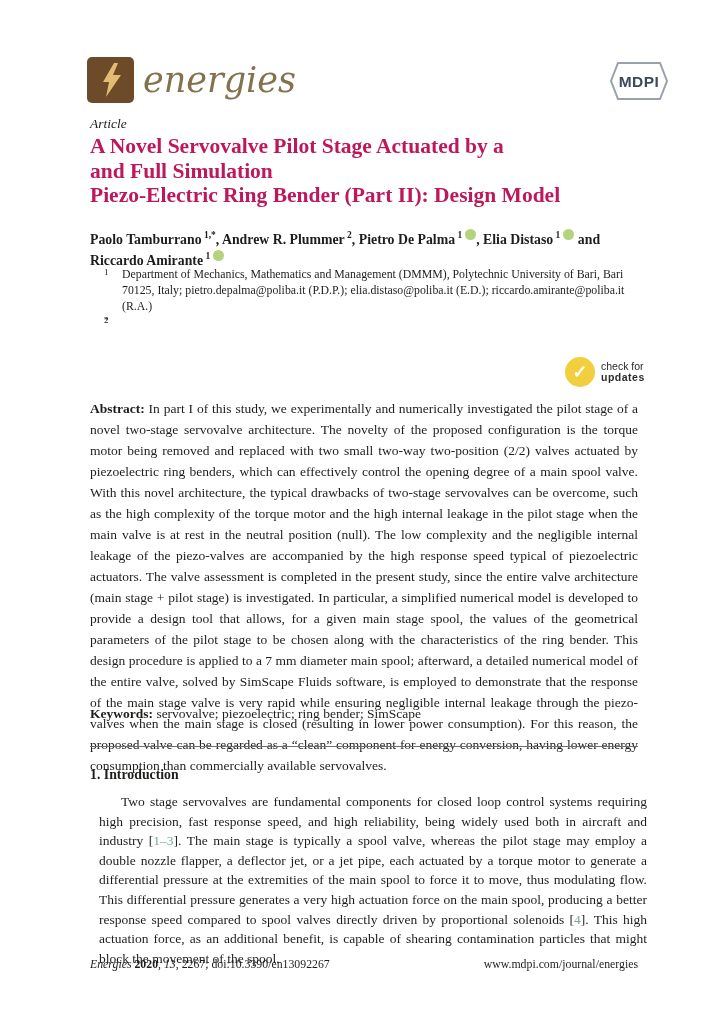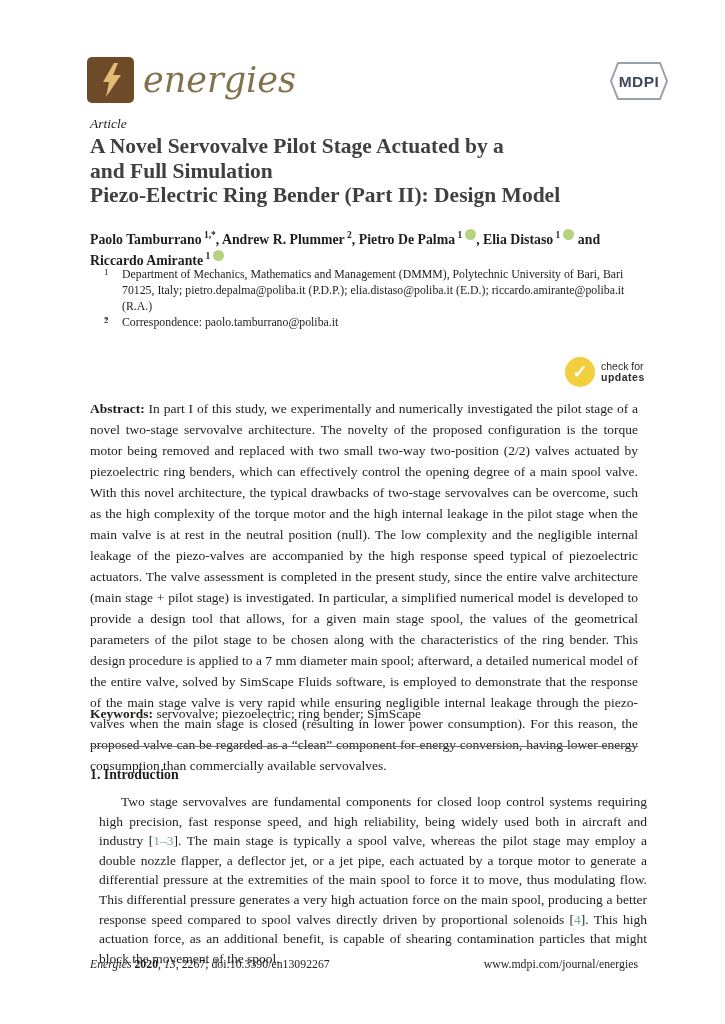--- a/index.html
+++ b/index.html
@@ -6,21 +6,21 @@
   body{width:725px;height:1024px;font-family:"Liberation Serif","DejaVu Serif",serif;color:#1d1d1b;}
   .page{position:relative;width:725px;height:1024px;background:#ffffff;overflow:hidden;}
 
   
   .logo{position:absolute;left:87px;top:57px;display:flex;align-items:center;}
   .logo-box{width:47px;height:46px;background:#6d4a28;border-radius:5px;display:flex;align-items:center;justify-content:center;}
   .logo-word{font-style:italic;font-size:35px;color:#83724d;margin-left:9px;line-height:46px;font-family:"DejaVu Serif",serif;}
   .mdpi{position:absolute;left:608px;top:60px;}
 
   .article-label{position:absolute;left:90px;top:116px;font-style:italic;font-size:13.5px;text-align:right;}
-  .title{position:absolute;left:90px;top:134px;width:560px;font-weight:bold;font-size:21.5px;line-height:24.5px;color:#404040;}
+  .title{position:absolute;left:90px;top:134px;width:560px;font-weight:bold;font-size:21.5px;line-height:24.5px;color:#be185d;}
 
   .authors{position:absolute;left:90px;top:227px;width:552px;font-weight:bold;font-size:13.8px;line-height:17.5px;}
   .authors sup{font-size:9.5px;font-weight:bold;}
   .orcid{display:inline-block;width:11px;height:11px;border-radius:50%;background:#b5d37c;margin-left:3px;position:relative;top:-4px;}
 
   .affiliations{position:absolute;left:90px;top:266px;width:548px;font-size:11.8px;line-height:16px;}
   .affil{position:relative;padding-left:32px;text-align:left;}
   .affil-marker{position:absolute;left:14px;top:-2px;font-size:9px;}
 
   .received{position:absolute;left:90px;top:366px;font-size:12.6px;}
@@ -68,21 +68,21 @@
       <div>A Novel Servovalve Pilot Stage Actuated by a</div>
       <div>and Full Simulation</div>
       <div>Piezo-Electric Ring Bender (Part II): Design Model</div>
     </div>
 
   <div class="authors"><span><span>Paolo Tamburrano</span><sup> 1,*</sup><span>, </span></span><span><span>Andrew R. Plummer</span><sup> 2</sup><span>, </span></span><span><span>Pietro De Palma</span><sup> 1</sup><span class="orcid"></span><span>, </span></span><span><span>Elia Distaso</span><sup> 1</sup><span class="orcid"></span><span> and </span></span><span><span>Riccardo Amirante</span><sup> 1</sup><span class="orcid"></span></span></div>
 
   <div class="affiliations">
       <div class="affil"><span class="affil-marker">1</span><span>Department of Mechanics, Mathematics and Management (DMMM), Polytechnic University of Bari, Bari 70125, Italy; pietro.depalma@poliba.it (P.D.P.); elia.distaso@poliba.it (E.D.); riccardo.amirante@poliba.it (R.A.)</span></div>
       <div class="affil"><span class="affil-marker">2</span></div>
-      <div class="affil"><span class="affil-marker">*</span><span>Correspondence: paolo.tamburrano@poliba.it</span></div>
+      <div class="affil"><span class="affil-marker">*</span></div>
     </div>
 
 
   <div class="badge">
     <div class="badge-circle">✓</div>
     <div class="badge-text">
       <div class="b1">check for</div>
       <div class="b2">updates</div>
     </div>
   </div>

